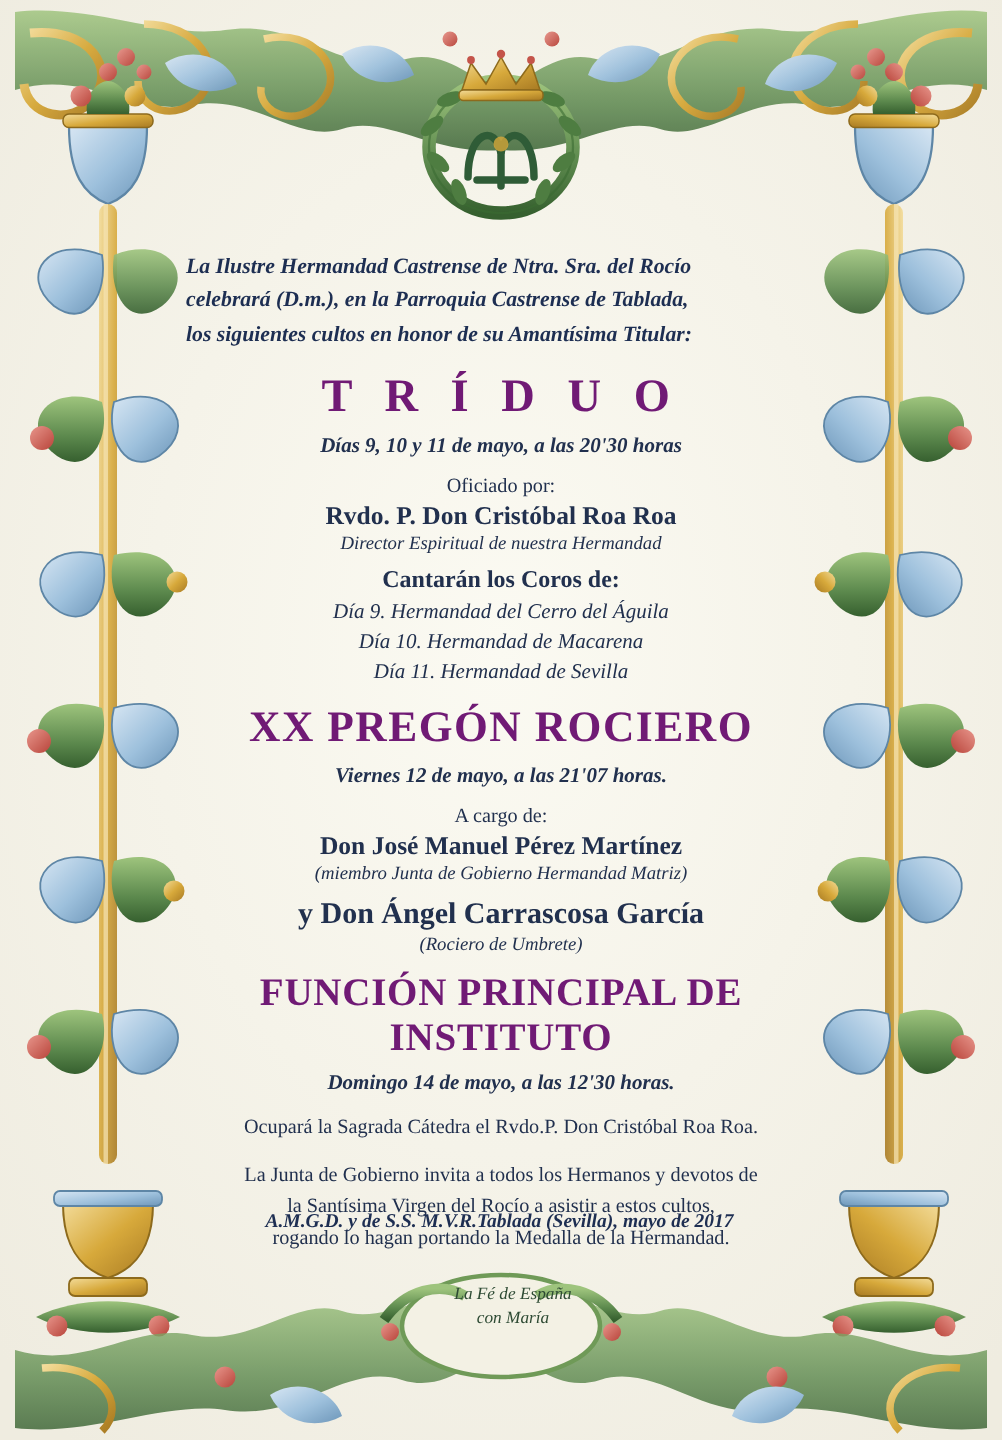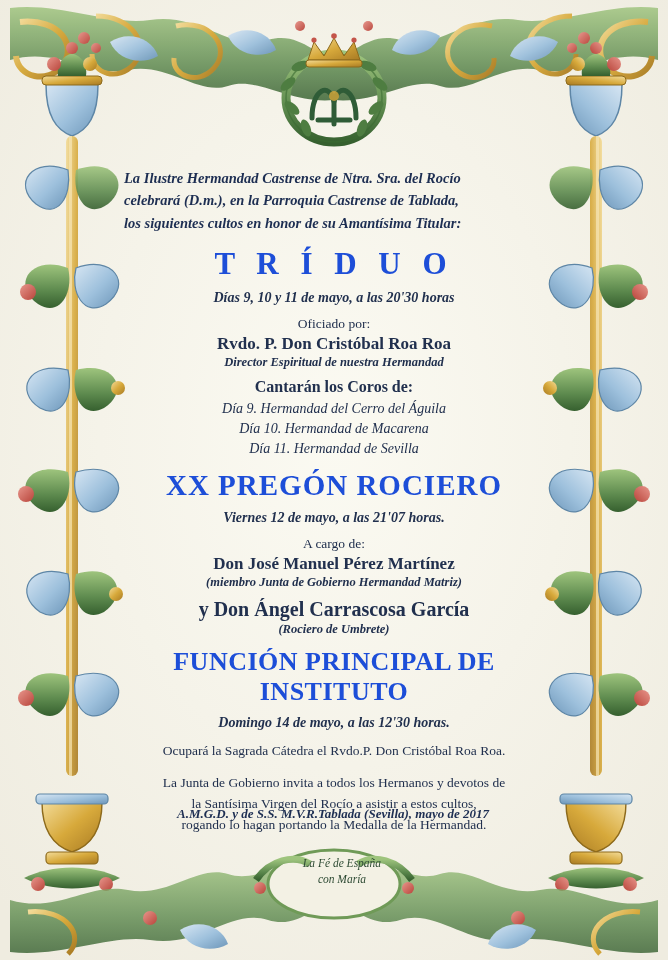--- a/index.html
+++ b/index.html
@@ -48,21 +48,21 @@
     color: #1d2e52;
     text-align: left;
     margin: 0 0 12px 6px;
   }
   .intro div { white-space: nowrap; }
 
   .bigtitle {
     font-size: 31px;
     font-weight: bold;
     letter-spacing: 7px;
-    color: #1d4ed8;
+    color: #701a75;
     margin: 10px 0 8px 0;
   }
   .bigtitle.tight { letter-spacing: 1px; font-size: 29px; }
   .bigtitle.instituto { letter-spacing: 0.5px; font-size: 26px; }
 
   .datesline {
     font-style: italic;
     font-weight: bold;
     font-size: 14px;
     margin: 4px 0 10px 0;
@@ -75,21 +75,20 @@
   .name-line {
     font-size: 17px;
     font-weight: bold;
     margin: 2px 0 1px 0;
   }
   .name-line.sm { font-size: 20px; }
   .sub-ital {
     font-style: italic;
     font-size: 12.5px;
     margin: 0 0 8px 0;
-    font-weight: bold;
   }
   .coros-head {
     font-size: 16px;
     font-weight: bold;
     margin: 6px 0 3px 0;
   }
   .coro-item {
     font-style: italic;
     font-size: 14px;
     line-height: 1.42;

